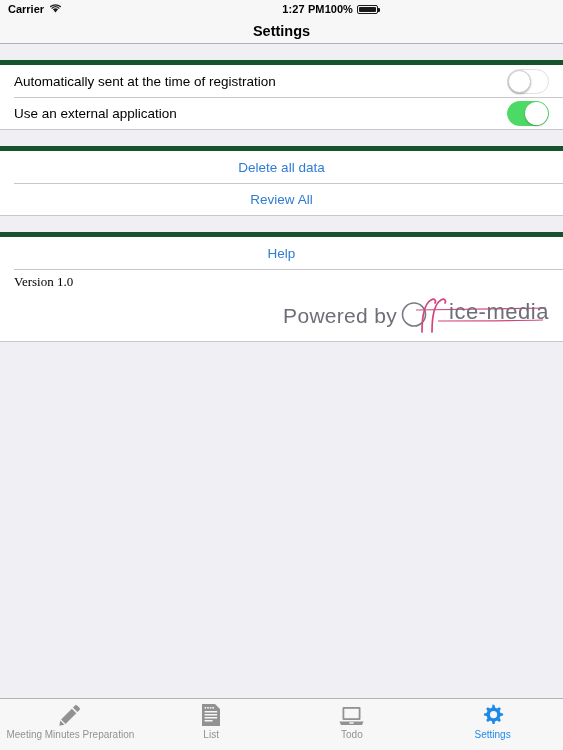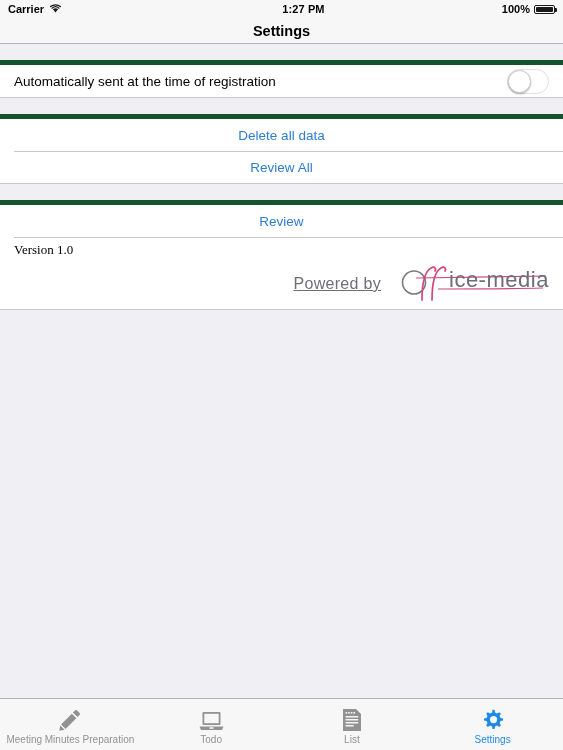--- a/index.html
+++ b/index.html
@@ -44,21 +44,20 @@
   .status-center {
     flex: 0 0 auto;
     font-weight: bold;
     font-size: 11px;
     letter-spacing: 0.1px;
     margin-left: 44px;
   }
   .status-right {
     display: flex;
     align-items: center;
-    justify-content: flex-end;
     gap: 4px;
     flex: 1 1 0;
     font-weight: bold;
     font-size: 11px;
   }
   .carrier-label { font-weight: bold; font-size: 11px; }
   .wifi-icon { display: block; }
   .battery {
     position: relative;
     width: 21px;
@@ -212,35 +211,34 @@
   }
   .logo-wrap {
     position: absolute;
     right: 14px;
     top: 2px;
     display: flex;
     align-items: center;
     height: 38px;
   }
   .powered-by {
-    font-size: 16px;
+    font-size: 21px;
     color: #6E6E78;
     letter-spacing: 0.3px;
-    margin-right: 16px;
-    text-decoration: underline;
+    margin-right: 0;
   }
 
   
   .tab-bar {
     flex: none;
     height: 52px;
     background: #F7F7F7;
     border-top: 1px solid #B2B2B2;
     display: flex;
-    align-items: center;
+    align-items: flex-start;
     box-sizing: border-box;
     margin-top: 44px;
   }
   .tab {
     flex: 1 1 0;
     display: flex;
     flex-direction: column;
     align-items: center;
     justify-content: center;
     gap: 1px;
@@ -294,38 +292,44 @@
 
     <div class="gap"></div>
 
     <div class="group">
       <div class="row">
         <span class="row-label">Automatically sent at the time of registration</span>
         <span class="switch off">
           <span class="knob"></span>
         </span>
       </div>
+      <div class="row">
+        <span class="row-label">Use an external application</span>
+        <span class="switch on">
+          <span class="knob"></span>
+        </span>
+      </div>
     </div>
 
     <div class="gap"></div>
 
     <div class="group">
       <div class="row action">
         <span class="action-label">Delete all data</span>
       </div>
       <div class="row action">
         <span class="action-label">Review All</span>
       </div>
     </div>
 
     <div class="gap"></div>
 
     <div class="group">
       <div class="row action">
-        <span class="action-label">Review</span>
+        <span class="action-label">Help</span>
       </div>
       <div class="row version">
         <span class="version-label">Version 1.0</span>
       </div>
       <div class="logo-block">
         <div class="logo-wrap">
           <span class="powered-by">Powered by</span>
           <span>
             <svg width="152" height="40" viewBox="0 0 152 40">
 
@@ -352,32 +356,20 @@
       <div class="tab-icon">
         <svg width="26" height="26" viewBox="0 0 26 26">
           <g fill="#929292">
             <path d="M20.2 3.6 L22.4 5.8 C23.1 6.5 23.1 7.4 22.5 8.0 L20.4 10.1 L15.9 5.6 L18.0 3.5 C18.6 2.9 19.5 2.9 20.2 3.6 Z"></path>
             <path d="M14.8 6.7 L19.3 11.2 L8.6 21.9 L4.1 17.4 Z"></path>
             <path d="M3.3 18.4 L7.6 22.7 L2.3 23.7 Z"></path>
           </g>
         </svg>
       </div>
       <div class="tab-label">Meeting Minutes Preparation</div>
-    </div>
-
-    <div class="tab">
-      <div class="tab-icon">
-        <svg width="27" height="24" viewBox="0 0 27 24">
-          <rect x="4.5" y="3" width="18" height="13" rx="1" fill="#929292"></rect>
-          <rect x="6.3" y="4.8" width="14.4" height="9.4" fill="#F7F7F7"></rect>
-          <path d="M1.5 17.5 H25.5 L24 21 H3 Z" fill="#929292"></path>
-          <rect x="11.3" y="18.3" width="4.4" height="1.5" rx="0.6" fill="#F7F7F7"></rect>
-        </svg>
-      </div>
-      <div class="tab-label">Todo</div>
     </div>
 
     <div class="tab">
       <div class="tab-icon">
         <svg width="22" height="26" viewBox="0 0 22 26">
           <path d="M2 2 H15 L20 7 V24 H2 Z" fill="#929292"></path>
           <g fill="#F7F7F7">
             <rect x="4.6" y="5.0" width="1.6" height="1.6"></rect>
             <rect x="7.2" y="5.0" width="1.6" height="1.6"></rect>
             <rect x="9.8" y="5.0" width="1.6" height="1.6"></rect>
@@ -385,20 +377,32 @@
             <rect x="4.6" y="9.0" width="12.6" height="1.5"></rect>
             <rect x="4.6" y="12.0" width="12.6" height="1.5"></rect>
             <rect x="4.6" y="15.0" width="12.6" height="1.5"></rect>
             <rect x="4.6" y="18.0" width="8.0" height="1.5"></rect>
           </g>
         </svg>
       </div>
       <div class="tab-label">List</div>
     </div>
 
+    <div class="tab">
+      <div class="tab-icon">
+        <svg width="27" height="24" viewBox="0 0 27 24">
+          <rect x="4.5" y="3" width="18" height="13" rx="1" fill="#929292"></rect>
+          <rect x="6.3" y="4.8" width="14.4" height="9.4" fill="#F7F7F7"></rect>
+          <path d="M1.5 17.5 H25.5 L24 21 H3 Z" fill="#929292"></path>
+          <rect x="11.3" y="18.3" width="4.4" height="1.5" rx="0.6" fill="#F7F7F7"></rect>
+        </svg>
+      </div>
+      <div class="tab-label">Todo</div>
+    </div>
+
     <div class="tab active">
       <div class="tab-icon">
         <svg width="25" height="25" viewBox="0 0 25 25">
           <g fill="#1E8AE8">
             <path d="M12.5 1.6 L14.6 2.0 L15.0 4.6 A8.2 8.2 0 0 1 17.0 5.5 L19.3 4.2 L20.9 5.8 L19.6 8.1 A8.2 8.2 0 0 1 20.5 10.1 L23.1 10.5 L23.1 12.6 L20.5 13.0 A8.2 8.2 0 0 1 19.6 15.0 L20.9 17.3 L19.3 18.9 L17.0 17.6 A8.2 8.2 0 0 1 15.0 18.5 L14.6 21.1 L12.5 21.1 L12.1 18.5 A8.2 8.2 0 0 1 10.1 17.6 L7.8 18.9 L6.2 17.3 L7.5 15.0 A8.2 8.2 0 0 1 6.6 13.0 L4.0 12.6 L4.0 10.5 L6.6 10.1 A8.2 8.2 0 0 1 7.5 8.1 L6.2 5.8 L7.8 4.2 L10.1 5.5 A8.2 8.2 0 0 1 12.1 4.6 Z"></path>
           </g>
           <circle cx="13.55" cy="11.55" r="3.6" fill="#F7F7F7"></circle>
         </svg>
       </div>
       <div class="tab-label">Settings</div>

